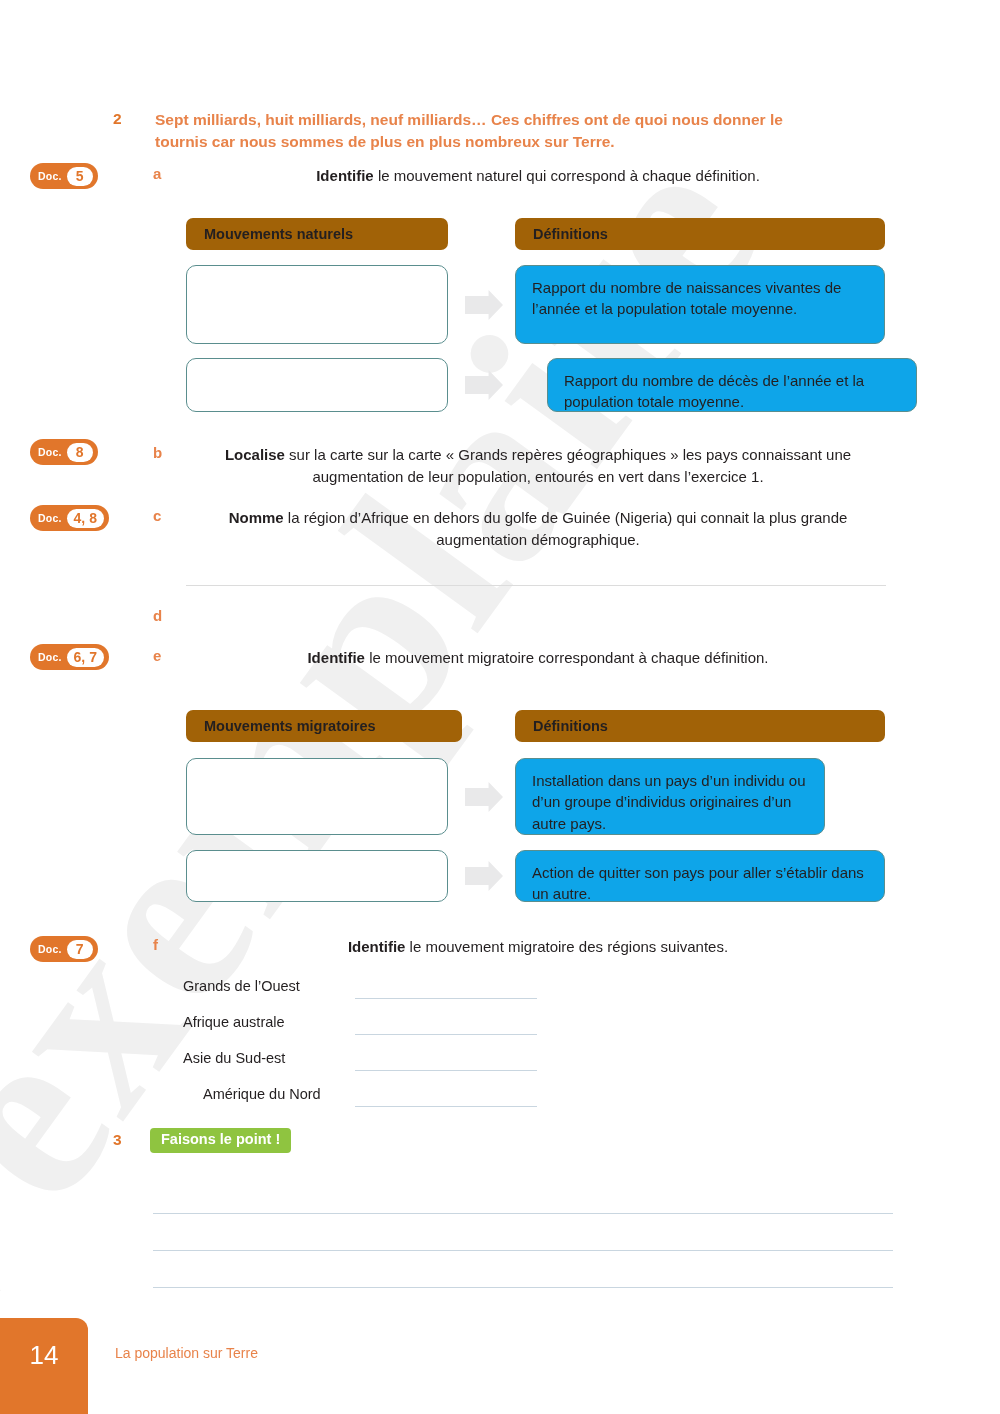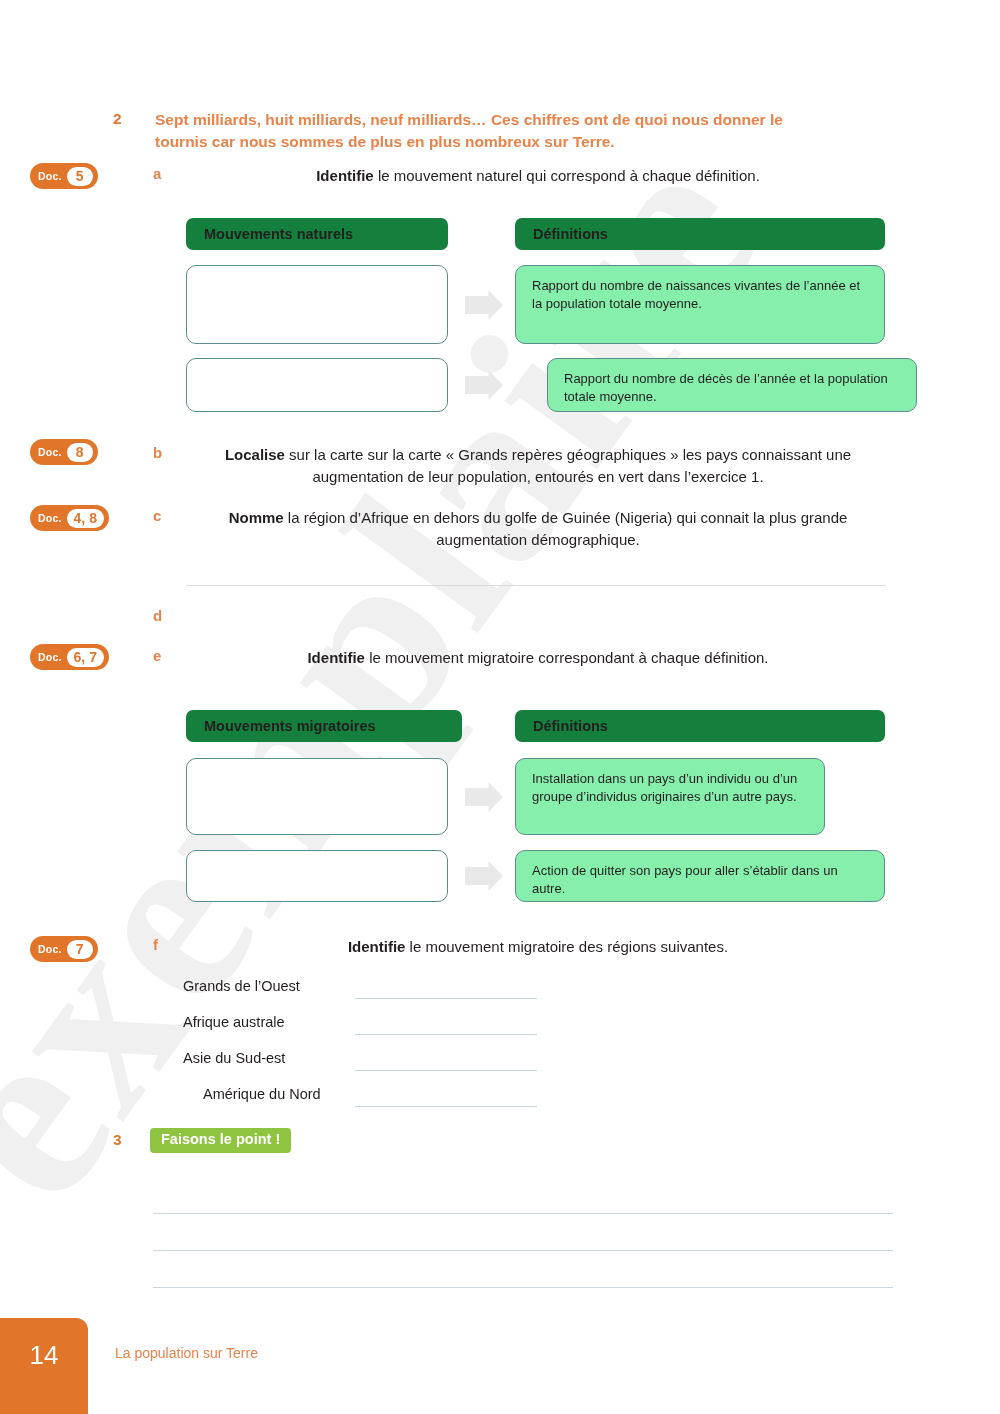--- a/index.html
+++ b/index.html
@@ -116,45 +116,45 @@
     line-height: 1.45;
     color: #231f20;
     text-align: center;
   }
 
   
   .match-table { position: absolute; }
   .col-head {
     position: absolute;
     height: 32px;
-    background: #15803d;
+    background: #a16207;
     border-radius: 7px;
     display: flex;
     align-items: center;
     padding-left: 18px;
     box-sizing: border-box;
     font-size: 14.5px;
     font-weight: 700;
     color: #231f20;
   }
   .ans-box {
     position: absolute;
     border: 1.4px solid #5a8e8e;
     border-radius: 10px;
     background: #ffffff;
     box-sizing: border-box;
   }
   .def-box {
     position: absolute;
     border: 1.4px solid #5a8e8e;
     border-radius: 10px;
-    background: #86efac;
+    background: #0ea5e9;
     box-sizing: border-box;
     padding: 11px 14px 11px 16px;
-    font-size: 13px;
+    font-size: 15px;
     line-height: 1.42;
     color: #231f20;
   }
   .arrow {
     position: absolute;
     width: 38px;
     height: 30px;
     background: #e9e9ea;
     clip-path: polygon(0 20%, 62% 20%, 62% 0, 100% 50%, 62% 100%, 62% 80%, 0 80%);
   }

